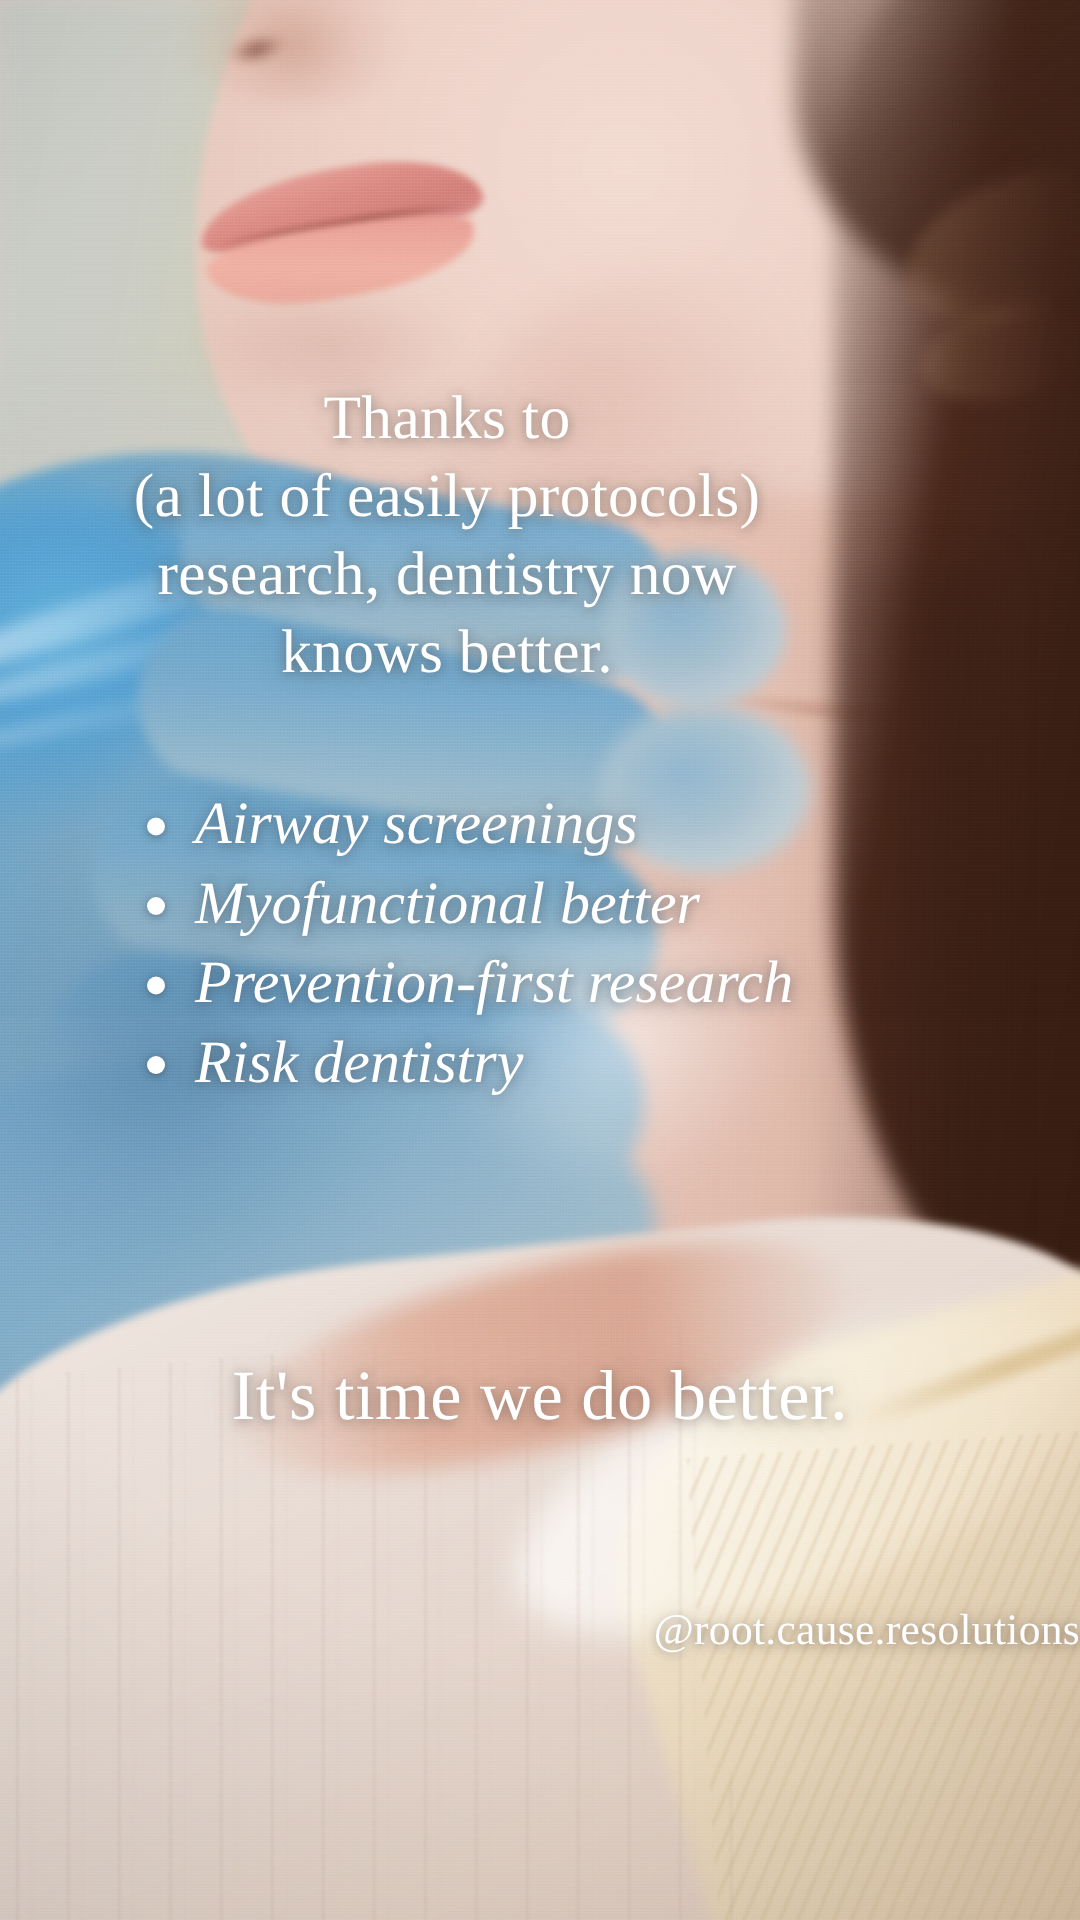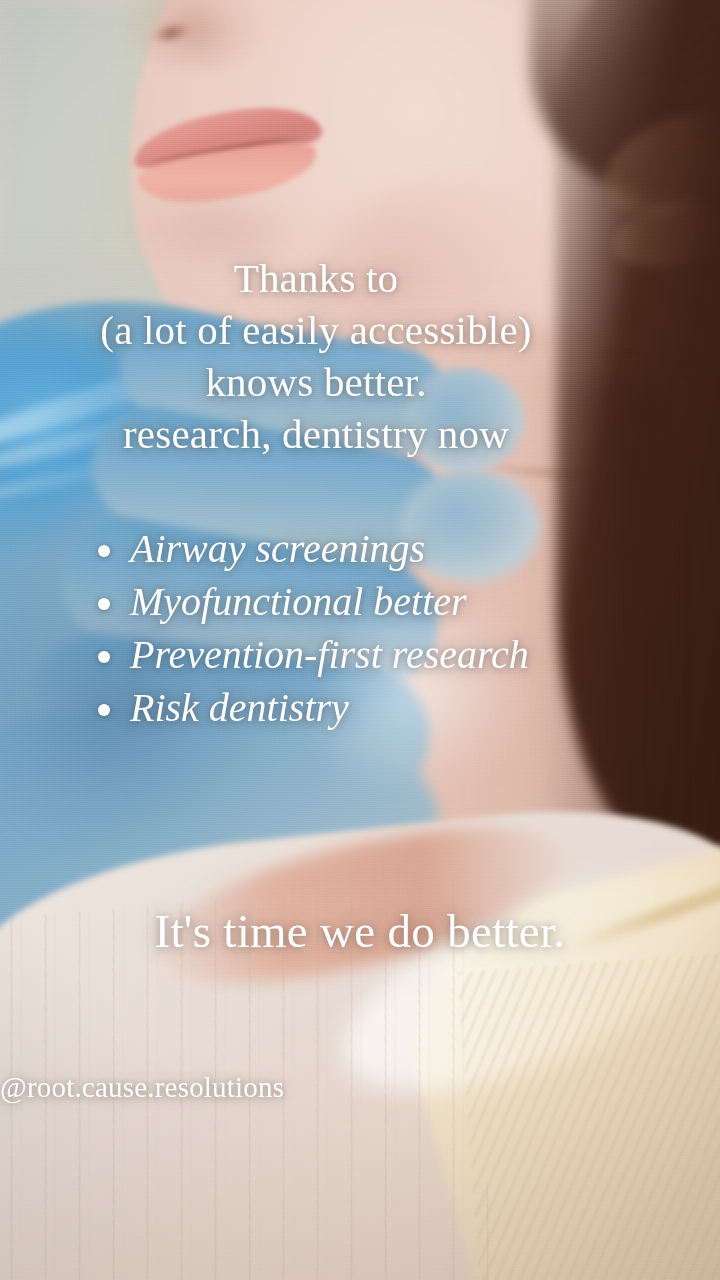--- a/index.html
+++ b/index.html
@@ -332,21 +332,20 @@
   .headline {
     position: absolute;
     top: 252px;
     left: 0;
     width: 596px;
     text-align: center;
     font-size: 41px;
     line-height: 52px;
     letter-spacing: 0.2px;
     text-shadow: 0 1px 7px rgba(60,50,45,0.45), 0 0 22px rgba(70,60,55,0.25);
-    padding-left: 18px;
   }
   .headline .hl-line { display: block; white-space: nowrap; }
 
   .bullets {
     position: absolute;
     top: 522px;
     left: 96px;
     width: 600px;
     list-style: none;
     margin: 0;
@@ -383,21 +382,21 @@
     letter-spacing: 0.3px;
     white-space: nowrap;
     text-shadow: 0 1px 8px rgba(70,60,55,0.45), 0 0 24px rgba(80,70,60,0.28);
   }
 
   .handle {
     position: absolute;
     top: 1068px;
     left: 0;
     width: 720px;
-    text-align: left;
+    text-align: right;
     font-size: 29px;
     line-height: 38px;
     letter-spacing: 0.2px;
     white-space: nowrap;
     text-shadow: 0 1px 6px rgba(90,75,65,0.45), 0 0 16px rgba(100,85,70,0.3);
   }
 </style>
 </head>
 <body>
 
@@ -452,23 +451,23 @@
     <div class="layer shoulder-skin"></div>
 
     <div class="layer vignette"></div>
     <div class="layer grain"></div>
   </div>
 
   <div class="content">
 
     <div class="headline">
       <span class="hl-line">Thanks to</span>
-      <span class="hl-line">(a lot of easily accessible)</span>
+      <span class="hl-line">(a lot of easily protocols)</span>
+      <span class="hl-line">research, dentistry now</span>
       <span class="hl-line">knows better.</span>
-      <span class="hl-line">research, dentistry now</span>
     </div>
 
     <ul class="bullets">
       <li>
         <span class="dot"></span>
         <span>Airway screenings</span>
       </li>
       <li>
         <span class="dot"></span>
         <span>Myofunctional better</span>

